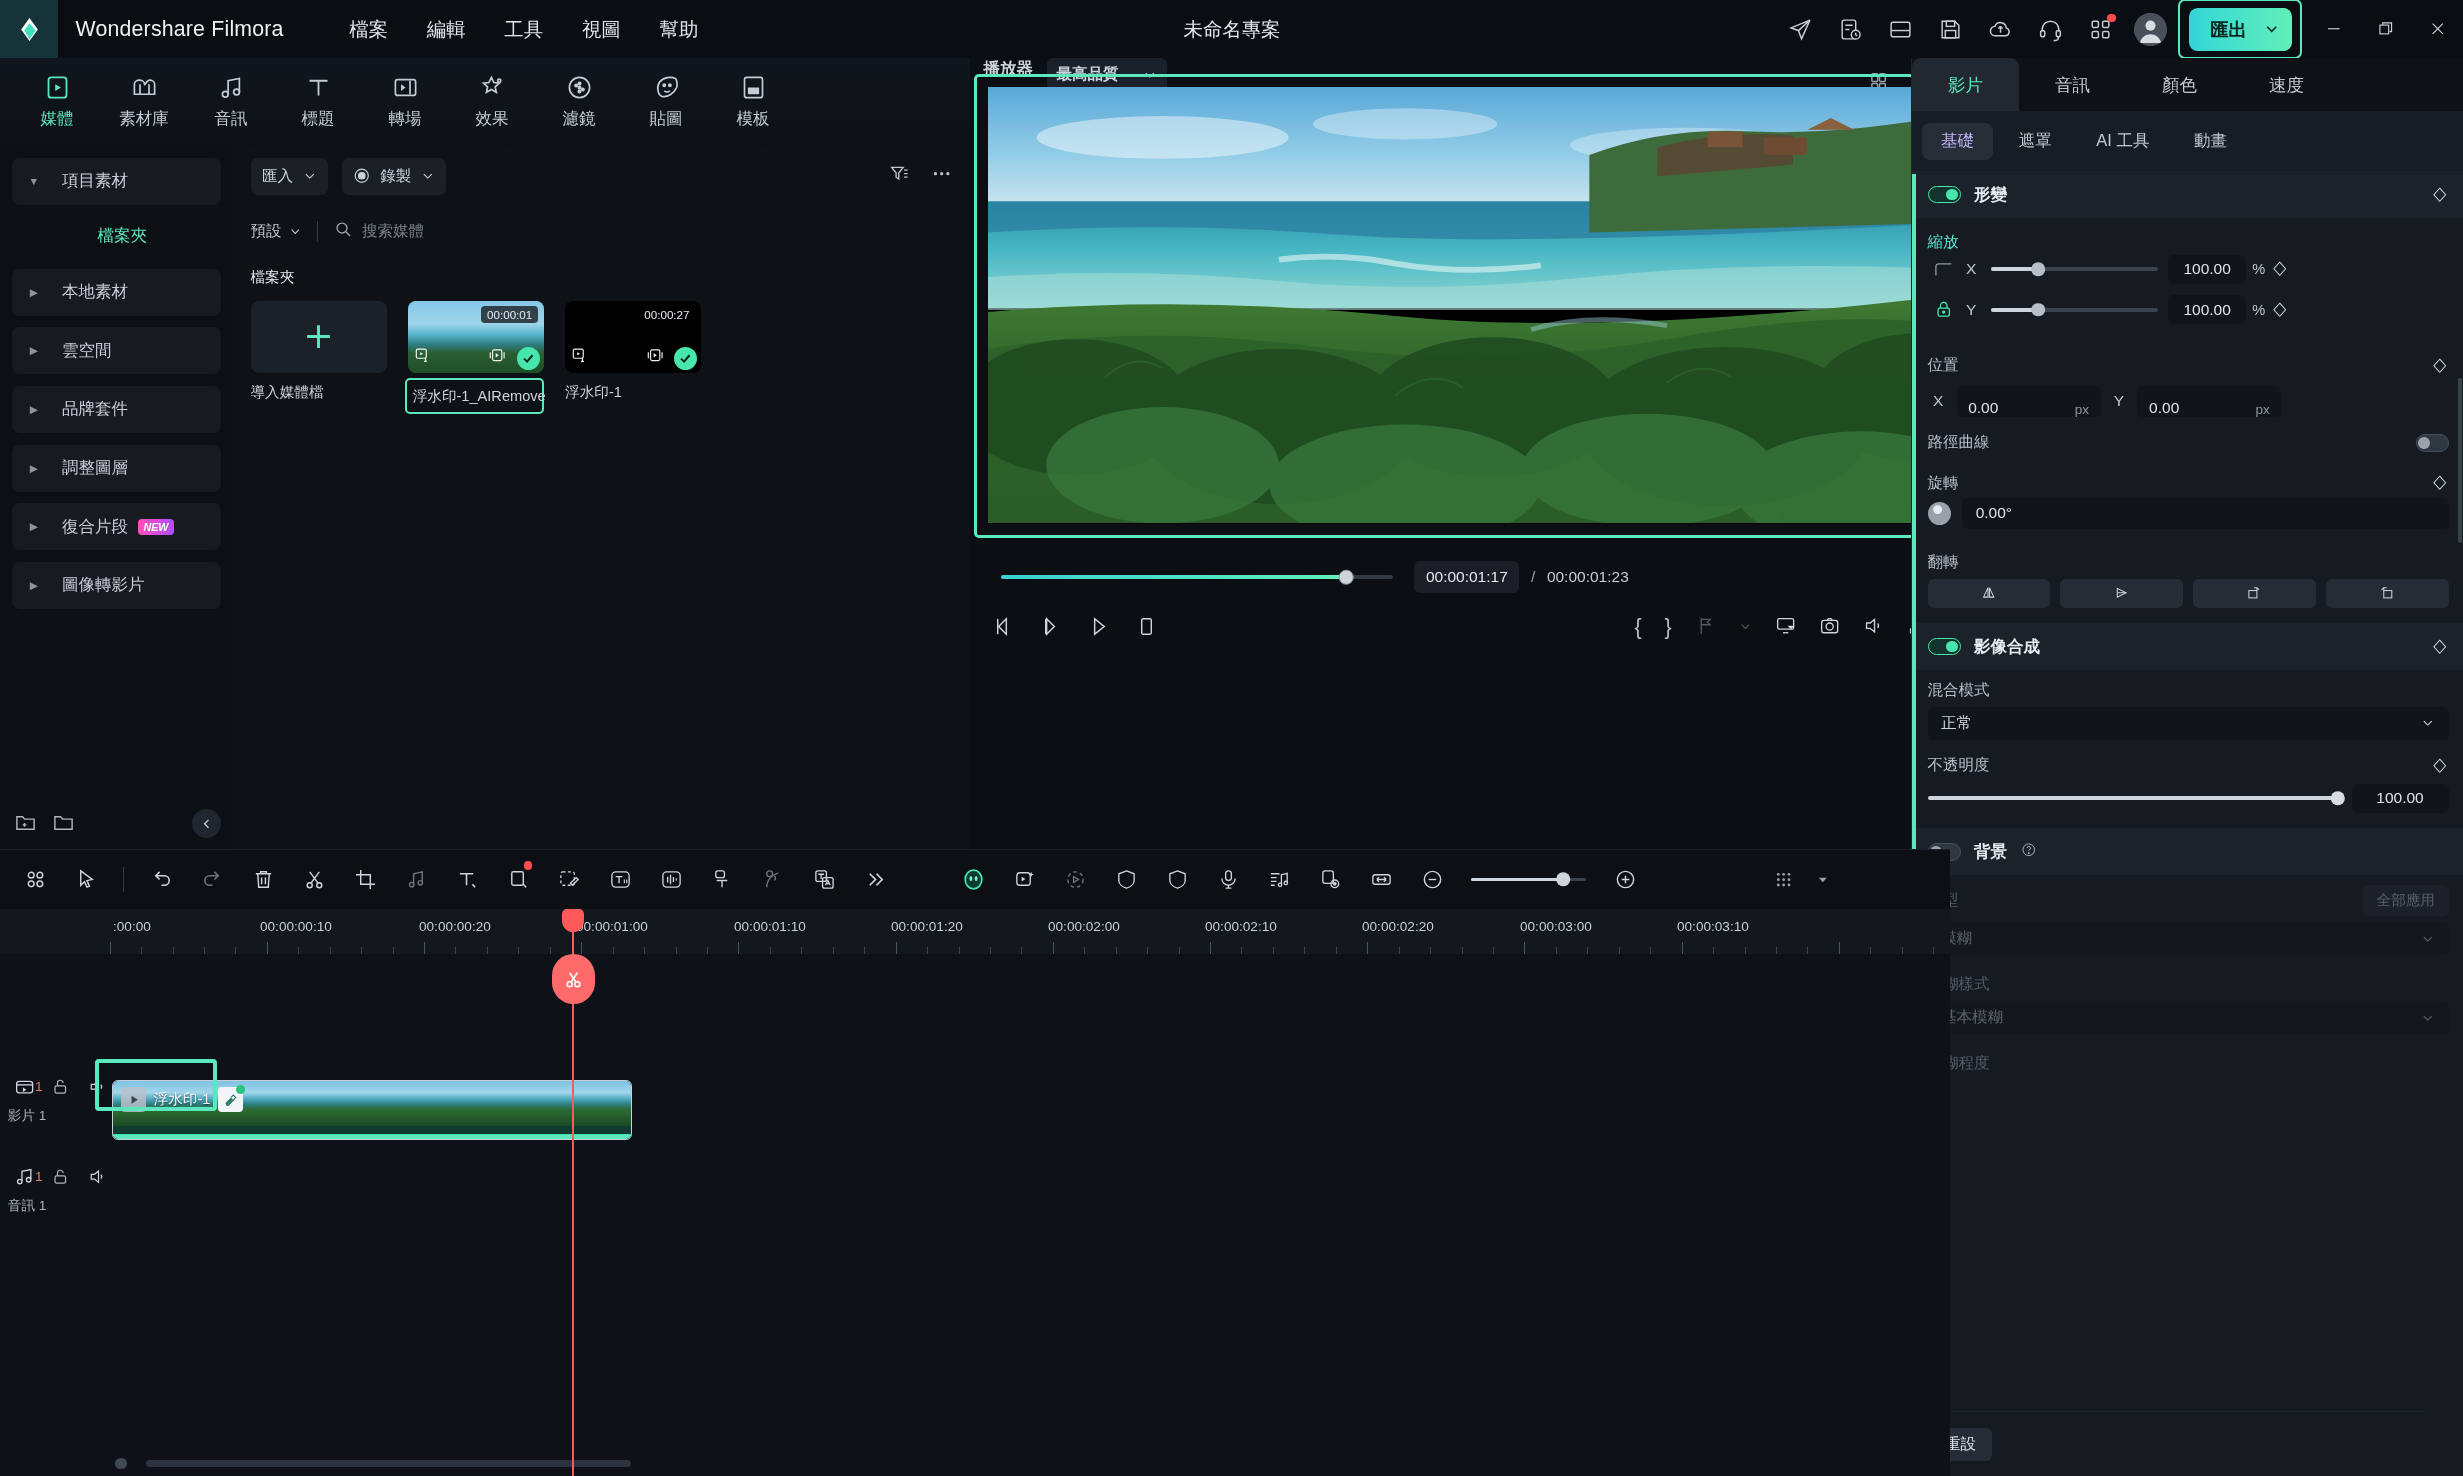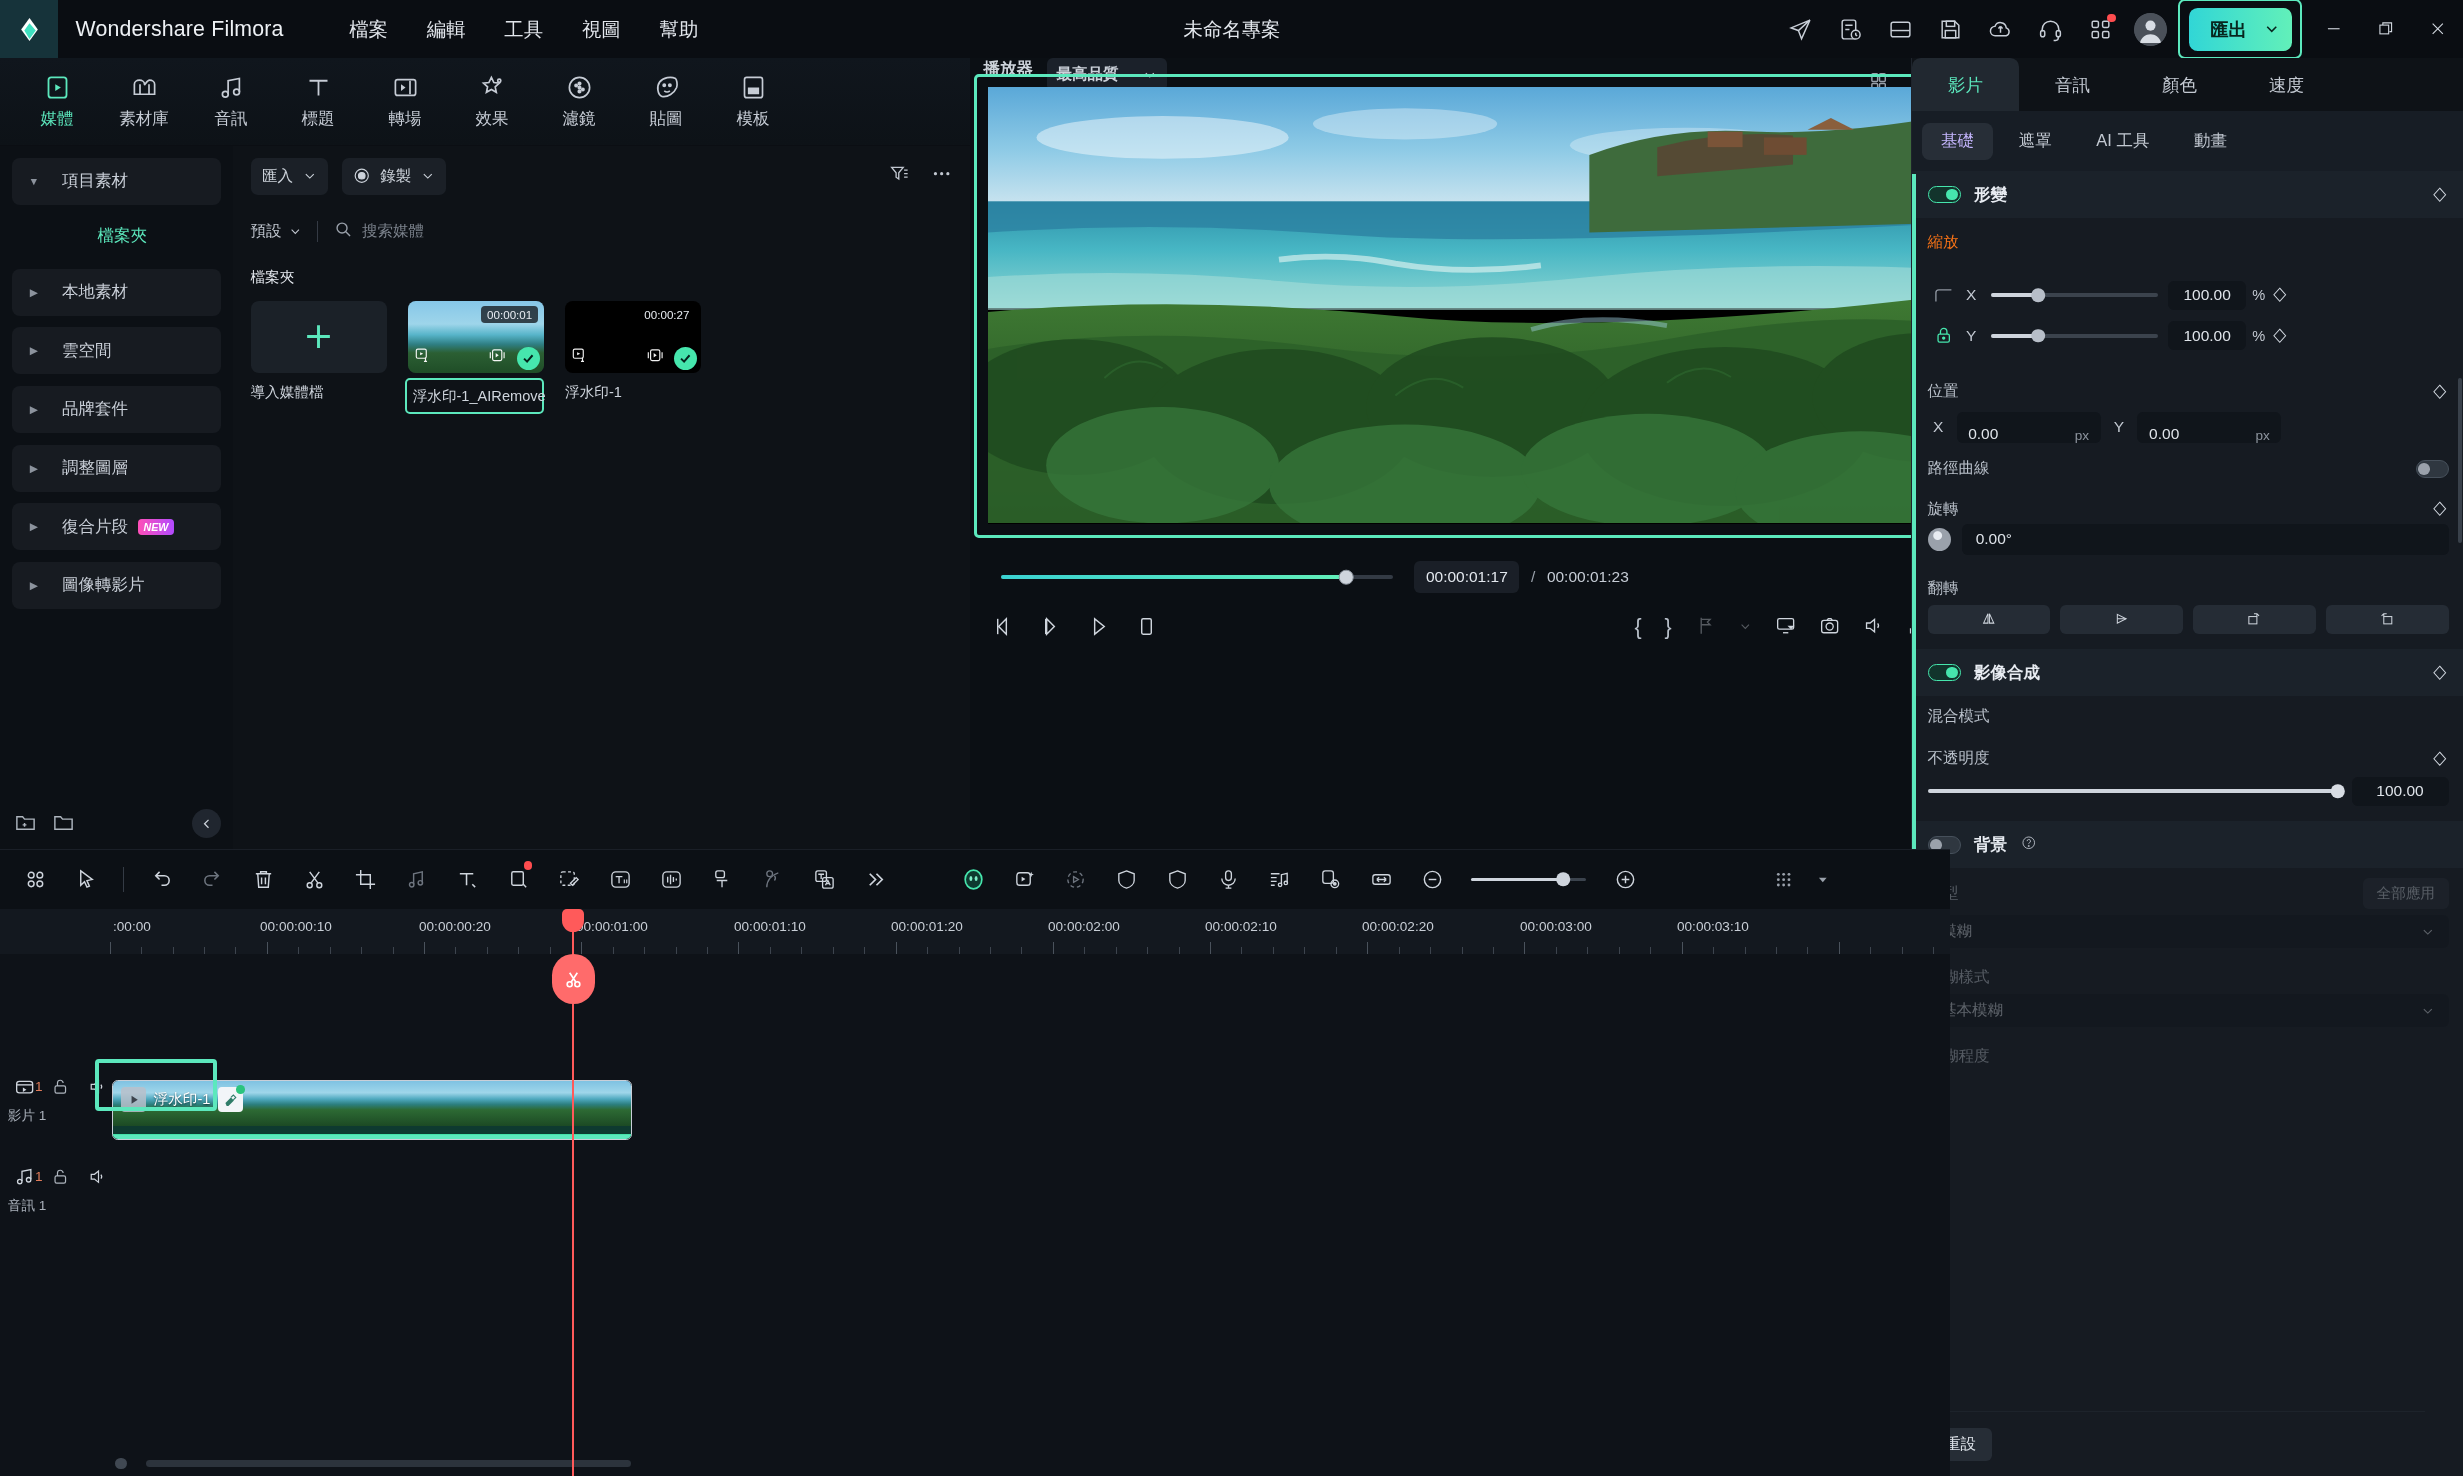--- a/index.html
+++ b/index.html
@@ -227,21 +227,21 @@
     width:33px;height:17.5px;border-radius:9.7px;background:#2f3740;position:relative;
     border:1px solid #46505b; cursor:pointer; flex:0 0 auto;
   }
   .toggle.on{ background:#12342c; border-color:#46e6ad;}
   .toggle .knob{
     position:absolute;top:1.9px;left:1.9px;width:11.6px;height:11.6px;border-radius:50%;
     background:#9aa1ab;
   }
   .toggle.on .knob{ left:17.5px; background:#46e6ad;}
   .grp{ padding:13.6px 15.5px 5.8px 15.5px;}
-  .glabel{ font-size:15.5px;color:#f97316; margin-bottom:28px; }
+  .glabel{ font-size:15.5px;color:#5eead4; margin-bottom:2px; }
   .srow{ display:flex; align-items:center; gap:0; margin-bottom:11.6px; height:29px;}
   .axis{ font-size:15.5px;color:#c3c9d2; width:21.3px; text-align:center;}
   .slider{ position:relative; height:3.9px; border-radius:1.9px; background:#3b434d; width:167px; margin:0 9.7px;}
   .slider .fill{ position:absolute;left:0;top:0;height:3.9px;border-radius:1.9px;background:#cfd5dd;}
   .slider .knob{ position:absolute; top:50%;transform:translate(-50%,-50%);
     width:13.6px;height:13.6px;border-radius:50%; background:#b7bec8;}
   .numbox{
     width:78px;height:29px;border-radius:5.8px;background:#10151b;
     display:flex;align-items:center;justify-content:center;font-size:15.5px;color:#dfe4ea;
   }
@@ -1037,20 +1037,26 @@
           <span class="knob"></span>
         </span>
       <span class="t">影像合成</span>
       <span class="dia">
         <svg width="17.5" height="17.5" viewBox="0 0 24 24" fill="none" stroke="#cfd5dd" stroke-width="1.4">
           <path d="M12 3l8 9-8 9-8-9z"></path>
           </svg></span>
     </div>
     <div class="rowline" style="padding-bottom:5.8px;">
       <span class="t">混合模式</span>
+    </div>
+    <div class="selbox">
+      <span>正常</span>
+      <svg width="13.6" height="13.6" viewBox="0 0 24 24" fill="none" stroke="#cfd5dd" stroke-width="2">
+          <path d="M5 9l7 7 7-7"></path>
+        </svg>
     </div>
     <div class="rowline" style="padding-bottom:1.9px;padding-top:15.5px;">
       <span class="t">不透明度</span>
       <span class="r dia">
         <svg width="17.5" height="17.5" viewBox="0 0 24 24" fill="none" stroke="#cfd5dd" stroke-width="1.4">
           <path d="M12 3l8 9-8 9-8-9z"></path>
           </svg></span>
     </div>
     <div class="opac-row">
       <span class="opac-slider">

